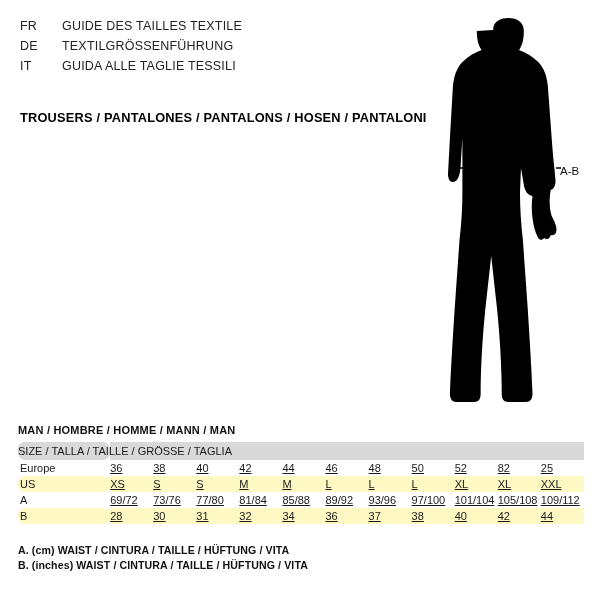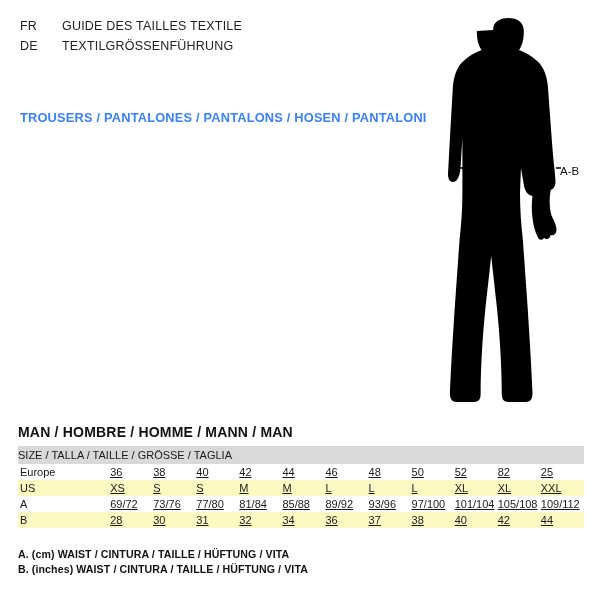--- a/index.html
+++ b/index.html
@@ -44,21 +44,21 @@
     letter-spacing: 0.2px;
     color: #222;
   }
   .garment-title {
     position: absolute;
     left: 20px;
     top: 110px;
     font-size: 12.8px;
     font-weight: bold;
     letter-spacing: 0.2px;
-    color: #3b82f6;
+    color: #000000;
   }
 
   
   .figure-wrap {
     position: absolute;
     left: 400px;
     top: 10px;
     width: 200px;
     height: 400px;
   }
@@ -74,21 +74,21 @@
   }
 
   
   .table-section {
     position: absolute;
     left: 18px;
     top: 424px;
     width: 566px;
   }
   .gender-title {
-    font-size: 14px;
+    font-size: 11px;
     font-weight: bold;
     letter-spacing: 0.2px;
     margin-bottom: 6px;
     color: #111;
   }
   table.size-table {
     border-collapse: collapse;
     width: 566px;
     table-layout: fixed;
     font-size: 11px;
@@ -103,20 +103,21 @@
     background: #d9d9d9;
     font-weight: normal;
     padding: 3px 0 3px 0;
   }
   table.size-table tr.shade td {
     background: #fef9c3;
   }
   table.size-table td.label-col {
     width: 92px;
     padding-left: 2px;
+    border-radius: 7px;
   }
   table.size-table td.val {
     width: 43px;
     text-decoration: underline;
   }
   .notes {
     margin-top: 19px;
     font-size: 10.6px;
     line-height: 15px;
     font-weight: bold;
@@ -130,20 +131,24 @@
 <div class="page">
 
   <div class="lang-block">
     <div class="lang-row">
       <div class="lang-code">FR</div>
       <div class="lang-text">GUIDE DES TAILLES TEXTILE</div>
     </div>
     <div class="lang-row">
       <div class="lang-code">DE</div>
       <div class="lang-text">TEXTILGRÖSSENFÜHRUNG</div>
+    </div>
+    <div class="lang-row">
+      <div class="lang-code">IT</div>
+      <div class="lang-text">GUIDA ALLE TAGLIE TESSILI</div>
     </div>
   </div>
 
   <div class="garment-title">TROUSERS / PANTALONES / PANTALONS / HOSEN / PANTALONI</div>
 
   <div class="figure-wrap">
     <svg width="200" height="400" viewBox="0 0 200 400" xmlns="http://www.w3.org/2000/svg">
       <path fill="#000000" d="
         M72,12
         C72,3 80,0 88,0

